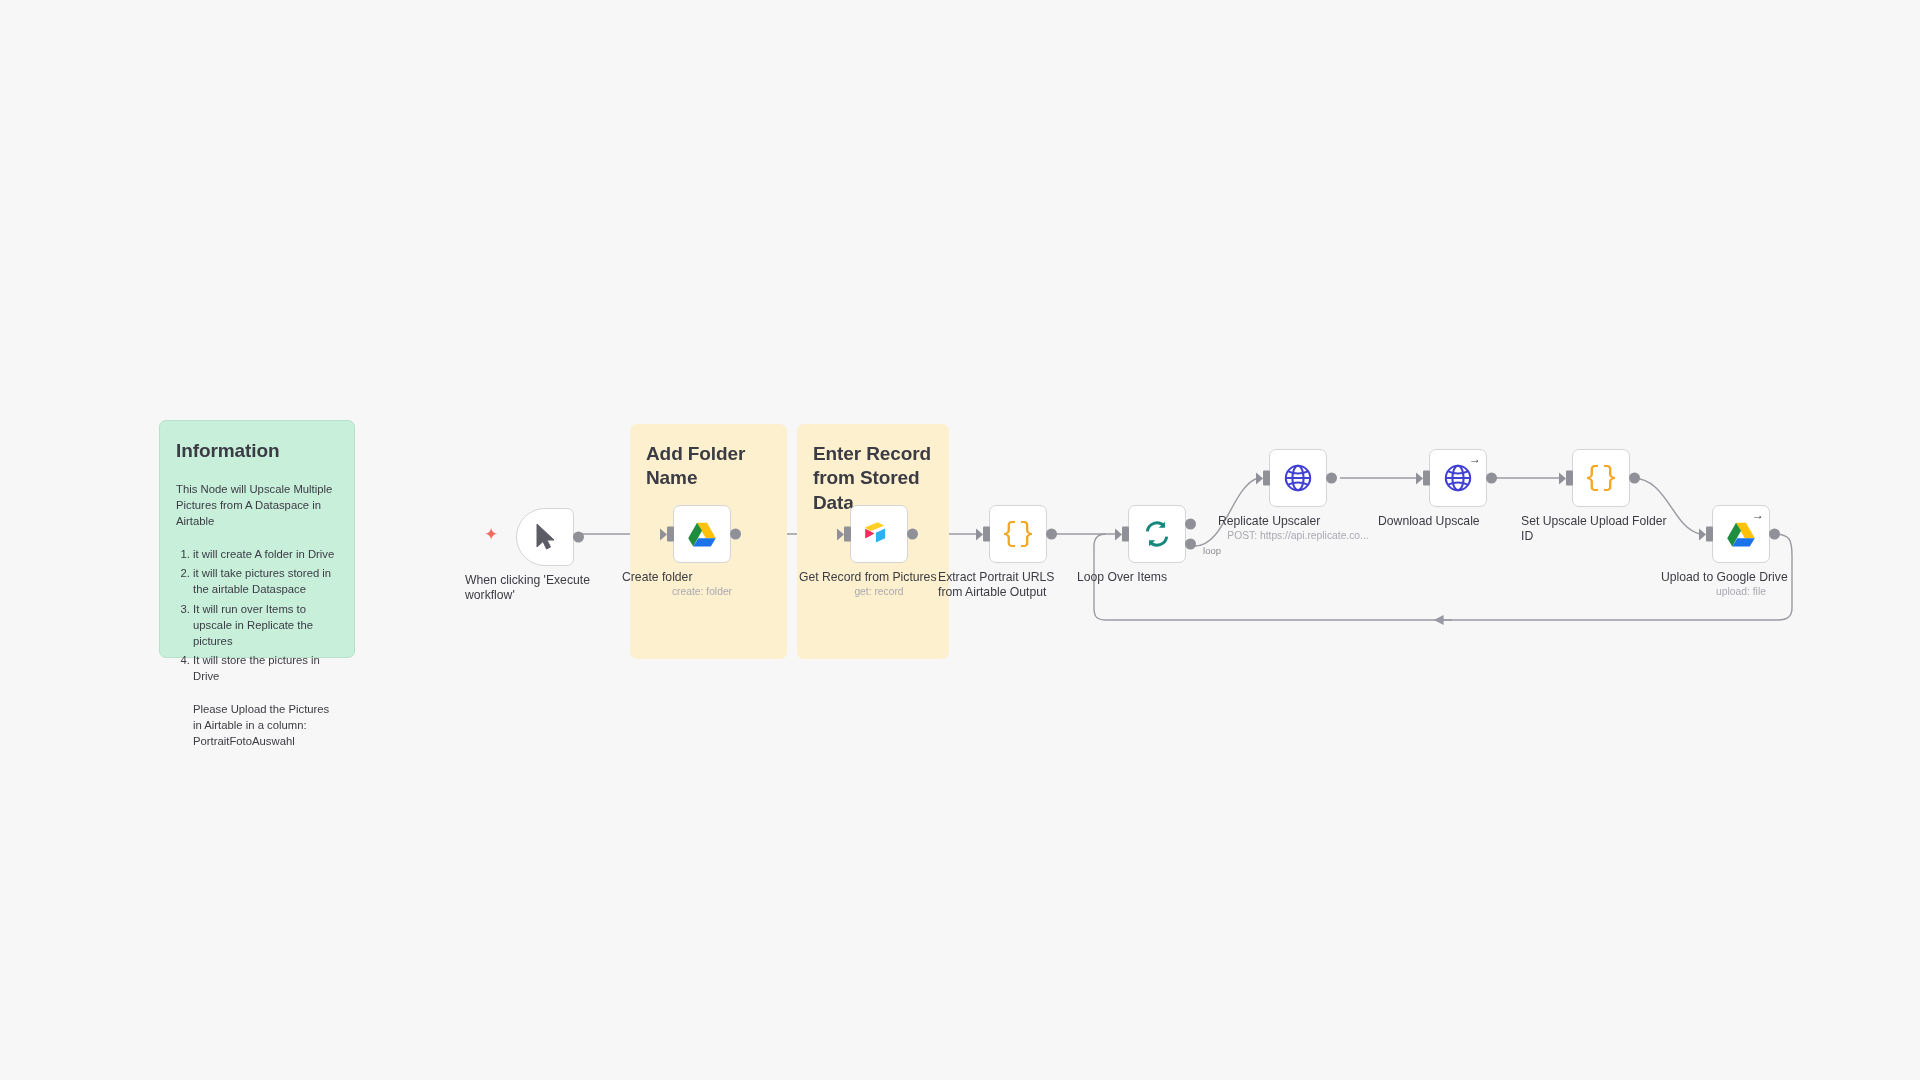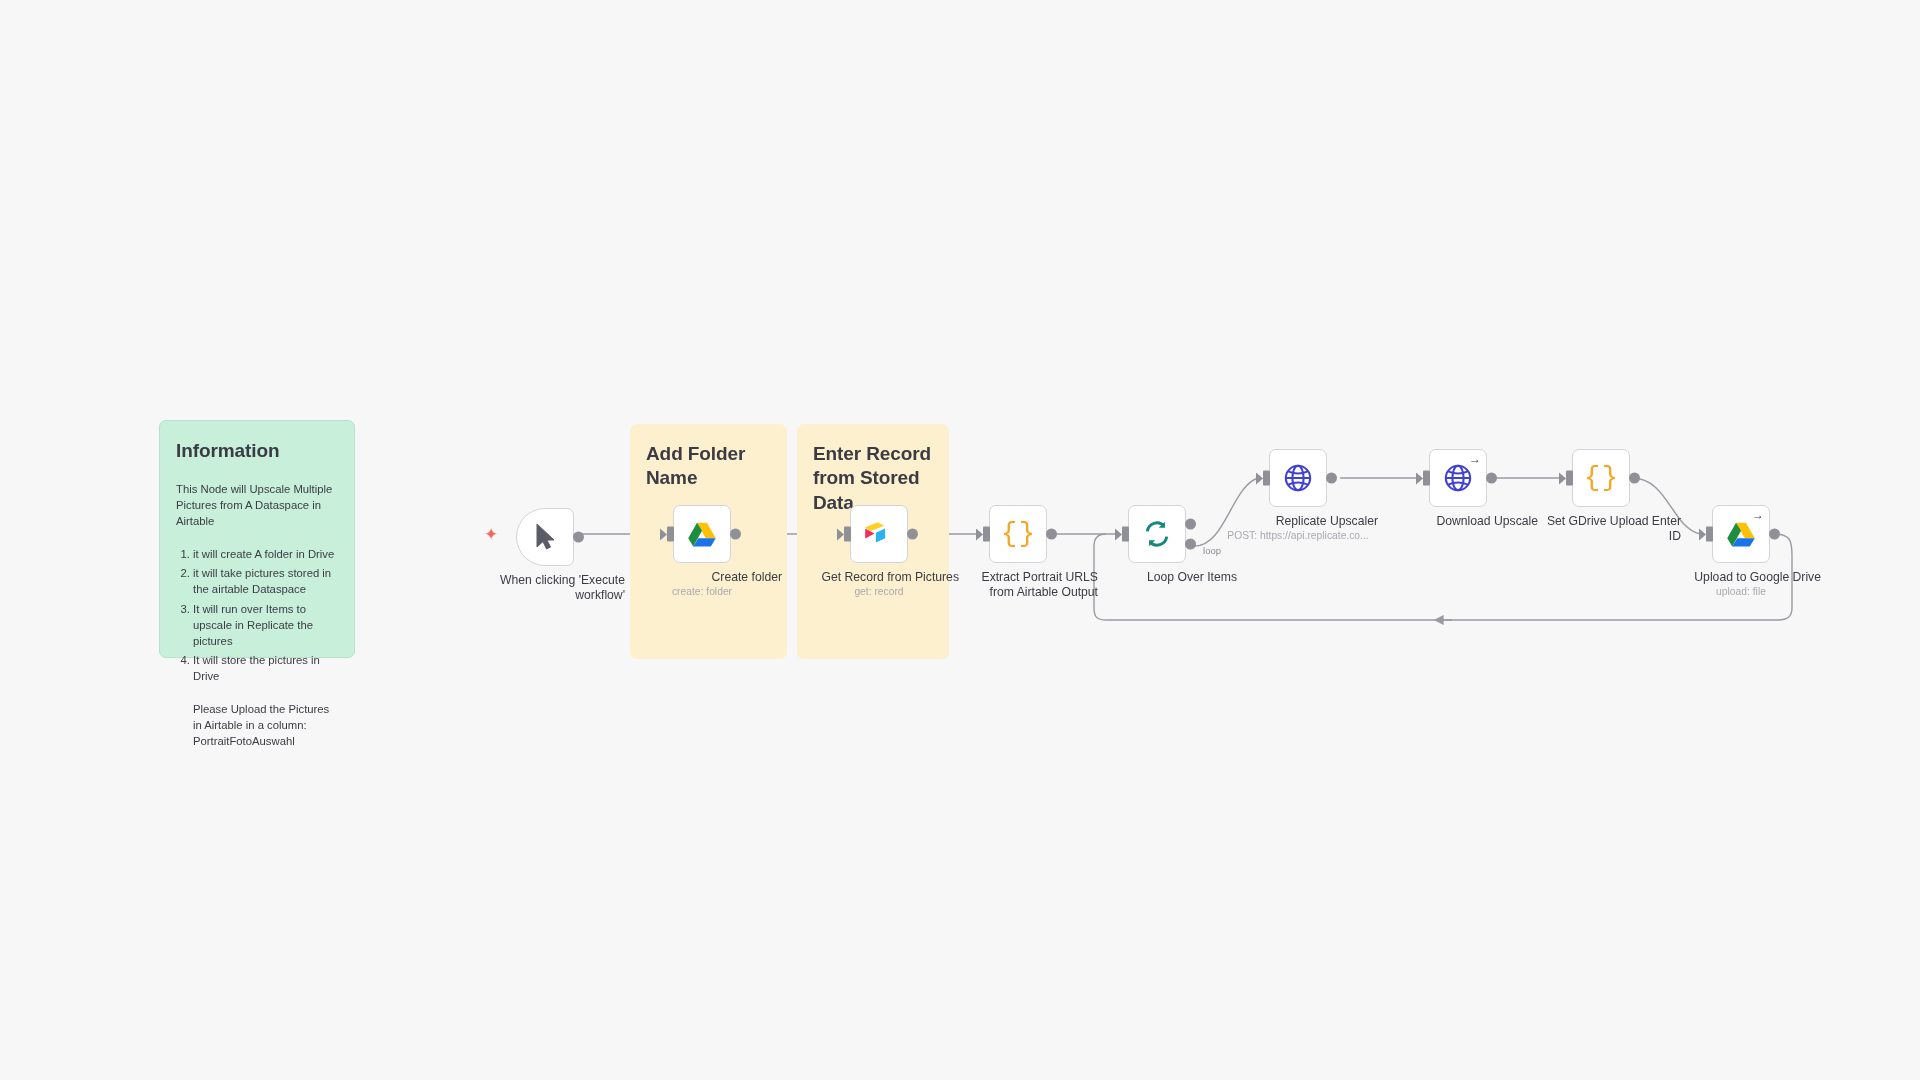--- a/index.html
+++ b/index.html
@@ -48,21 +48,21 @@
     border: 1.4px solid #d4d4d8;
     border-radius: 7px;
     display: flex; align-items: center; justify-content: center;
   }
   .node.trigger {
     border-top-left-radius: 30px;
     border-bottom-left-radius: 30px;
   }
   .node-label {
     position: absolute;
-    text-align: right;
+    text-align: left;
     font-size: 12.2px;
     color: #3b3b44;
     line-height: 1.22;
     width: 160px;
     left: 50%;
     transform: translateX(-50%);
     top: 64px;
     white-space: pre-line;
   }
   .node-sub {
@@ -257,21 +257,21 @@
     <div class="badge-arrow">→</div>
     <div class="port-in"></div>
     <div class="port-out"></div>
     <div class="node-label">Download Upscale</div>
   </div>
 
   <div class="node" style="left:1572px; top:449px;">
     <span style="font-size:27px;color:#F5A623;font-family:'Liberation Mono',monospace;line-height:1;">{ }</span>
     <div class="port-in"></div>
     <div class="port-out"></div>
-    <div class="node-label">Set GDrive Upload Enter
+    <div class="node-label">Set Upscale Upload Folder
 ID</div>
   </div>
 
   <div class="node" style="left:1712px; top:505px;">
     <svg width="30" height="27" viewBox="0 0 48 42">
       <path d="M16,2 L32,2 L46,27 L30,27 Z" fill="#FFC107"></path>
       <path d="M16,2 L2,27 L10,40 L24,15 Z" fill="#1E8E3E"></path>
       <path d="M10,40 L38,40 L46,27 L18,27 Z" fill="#1A73E8"></path>
     </svg>
     <div class="badge-arrow">→</div>

